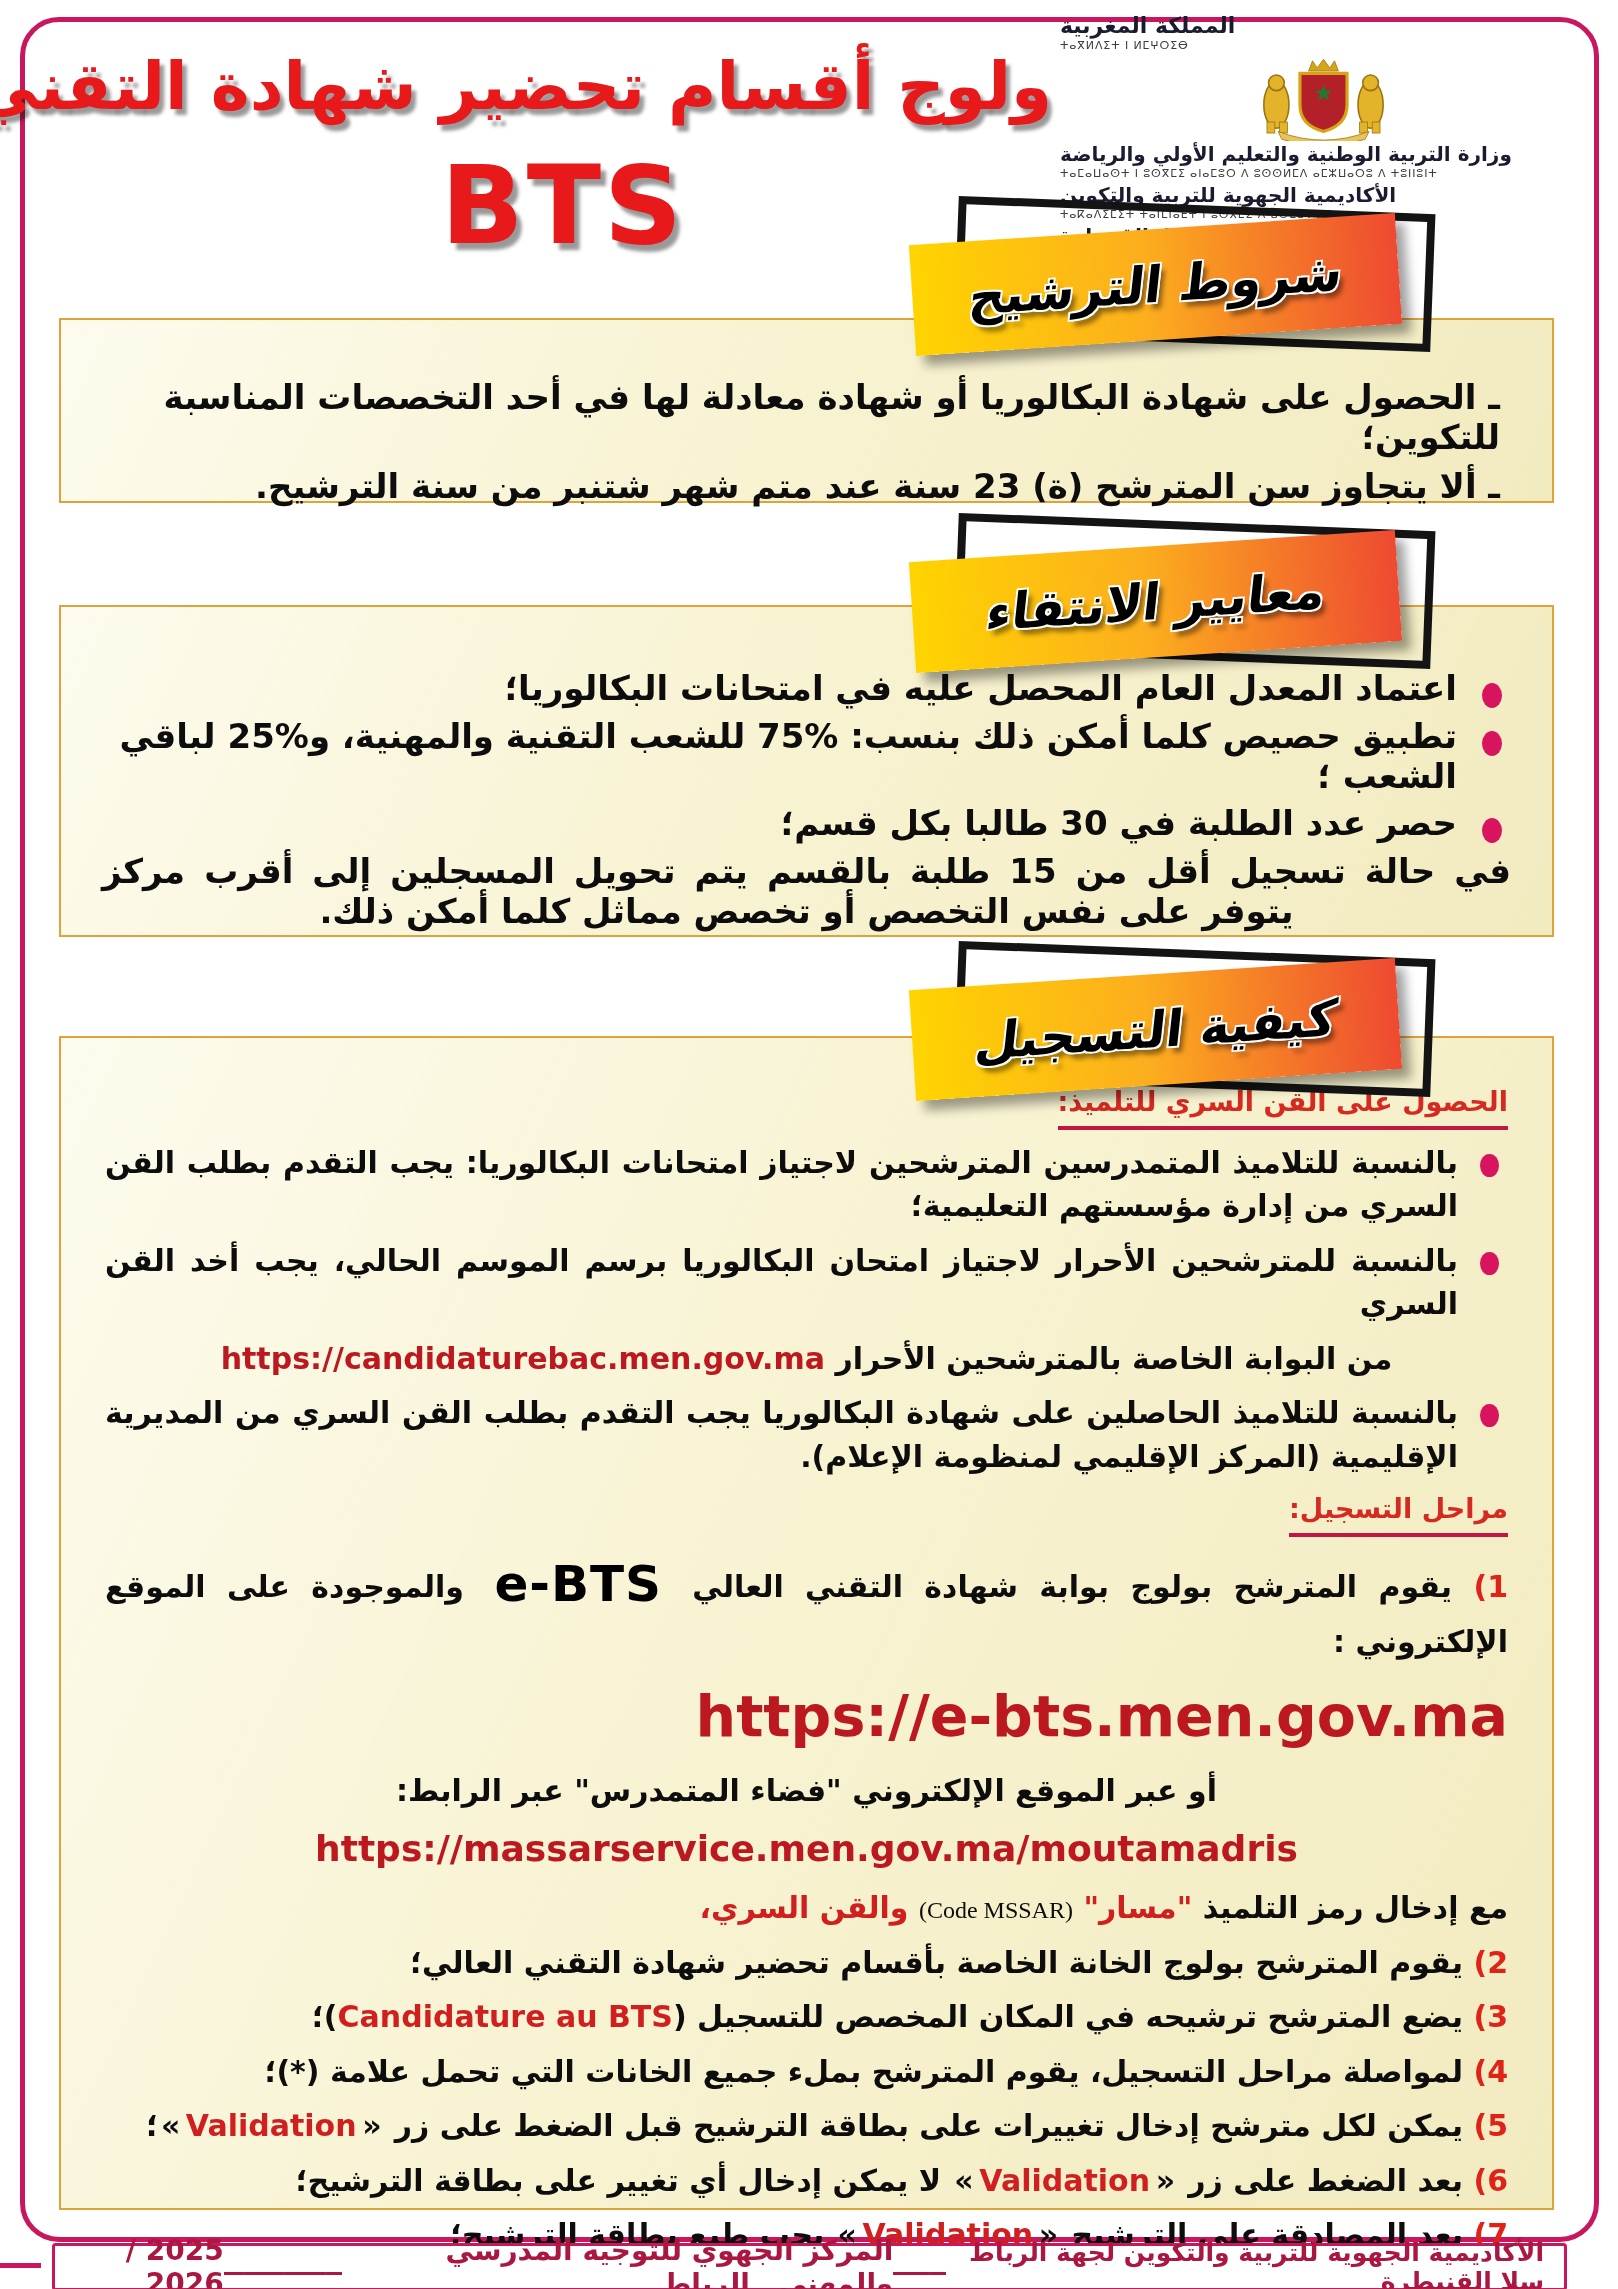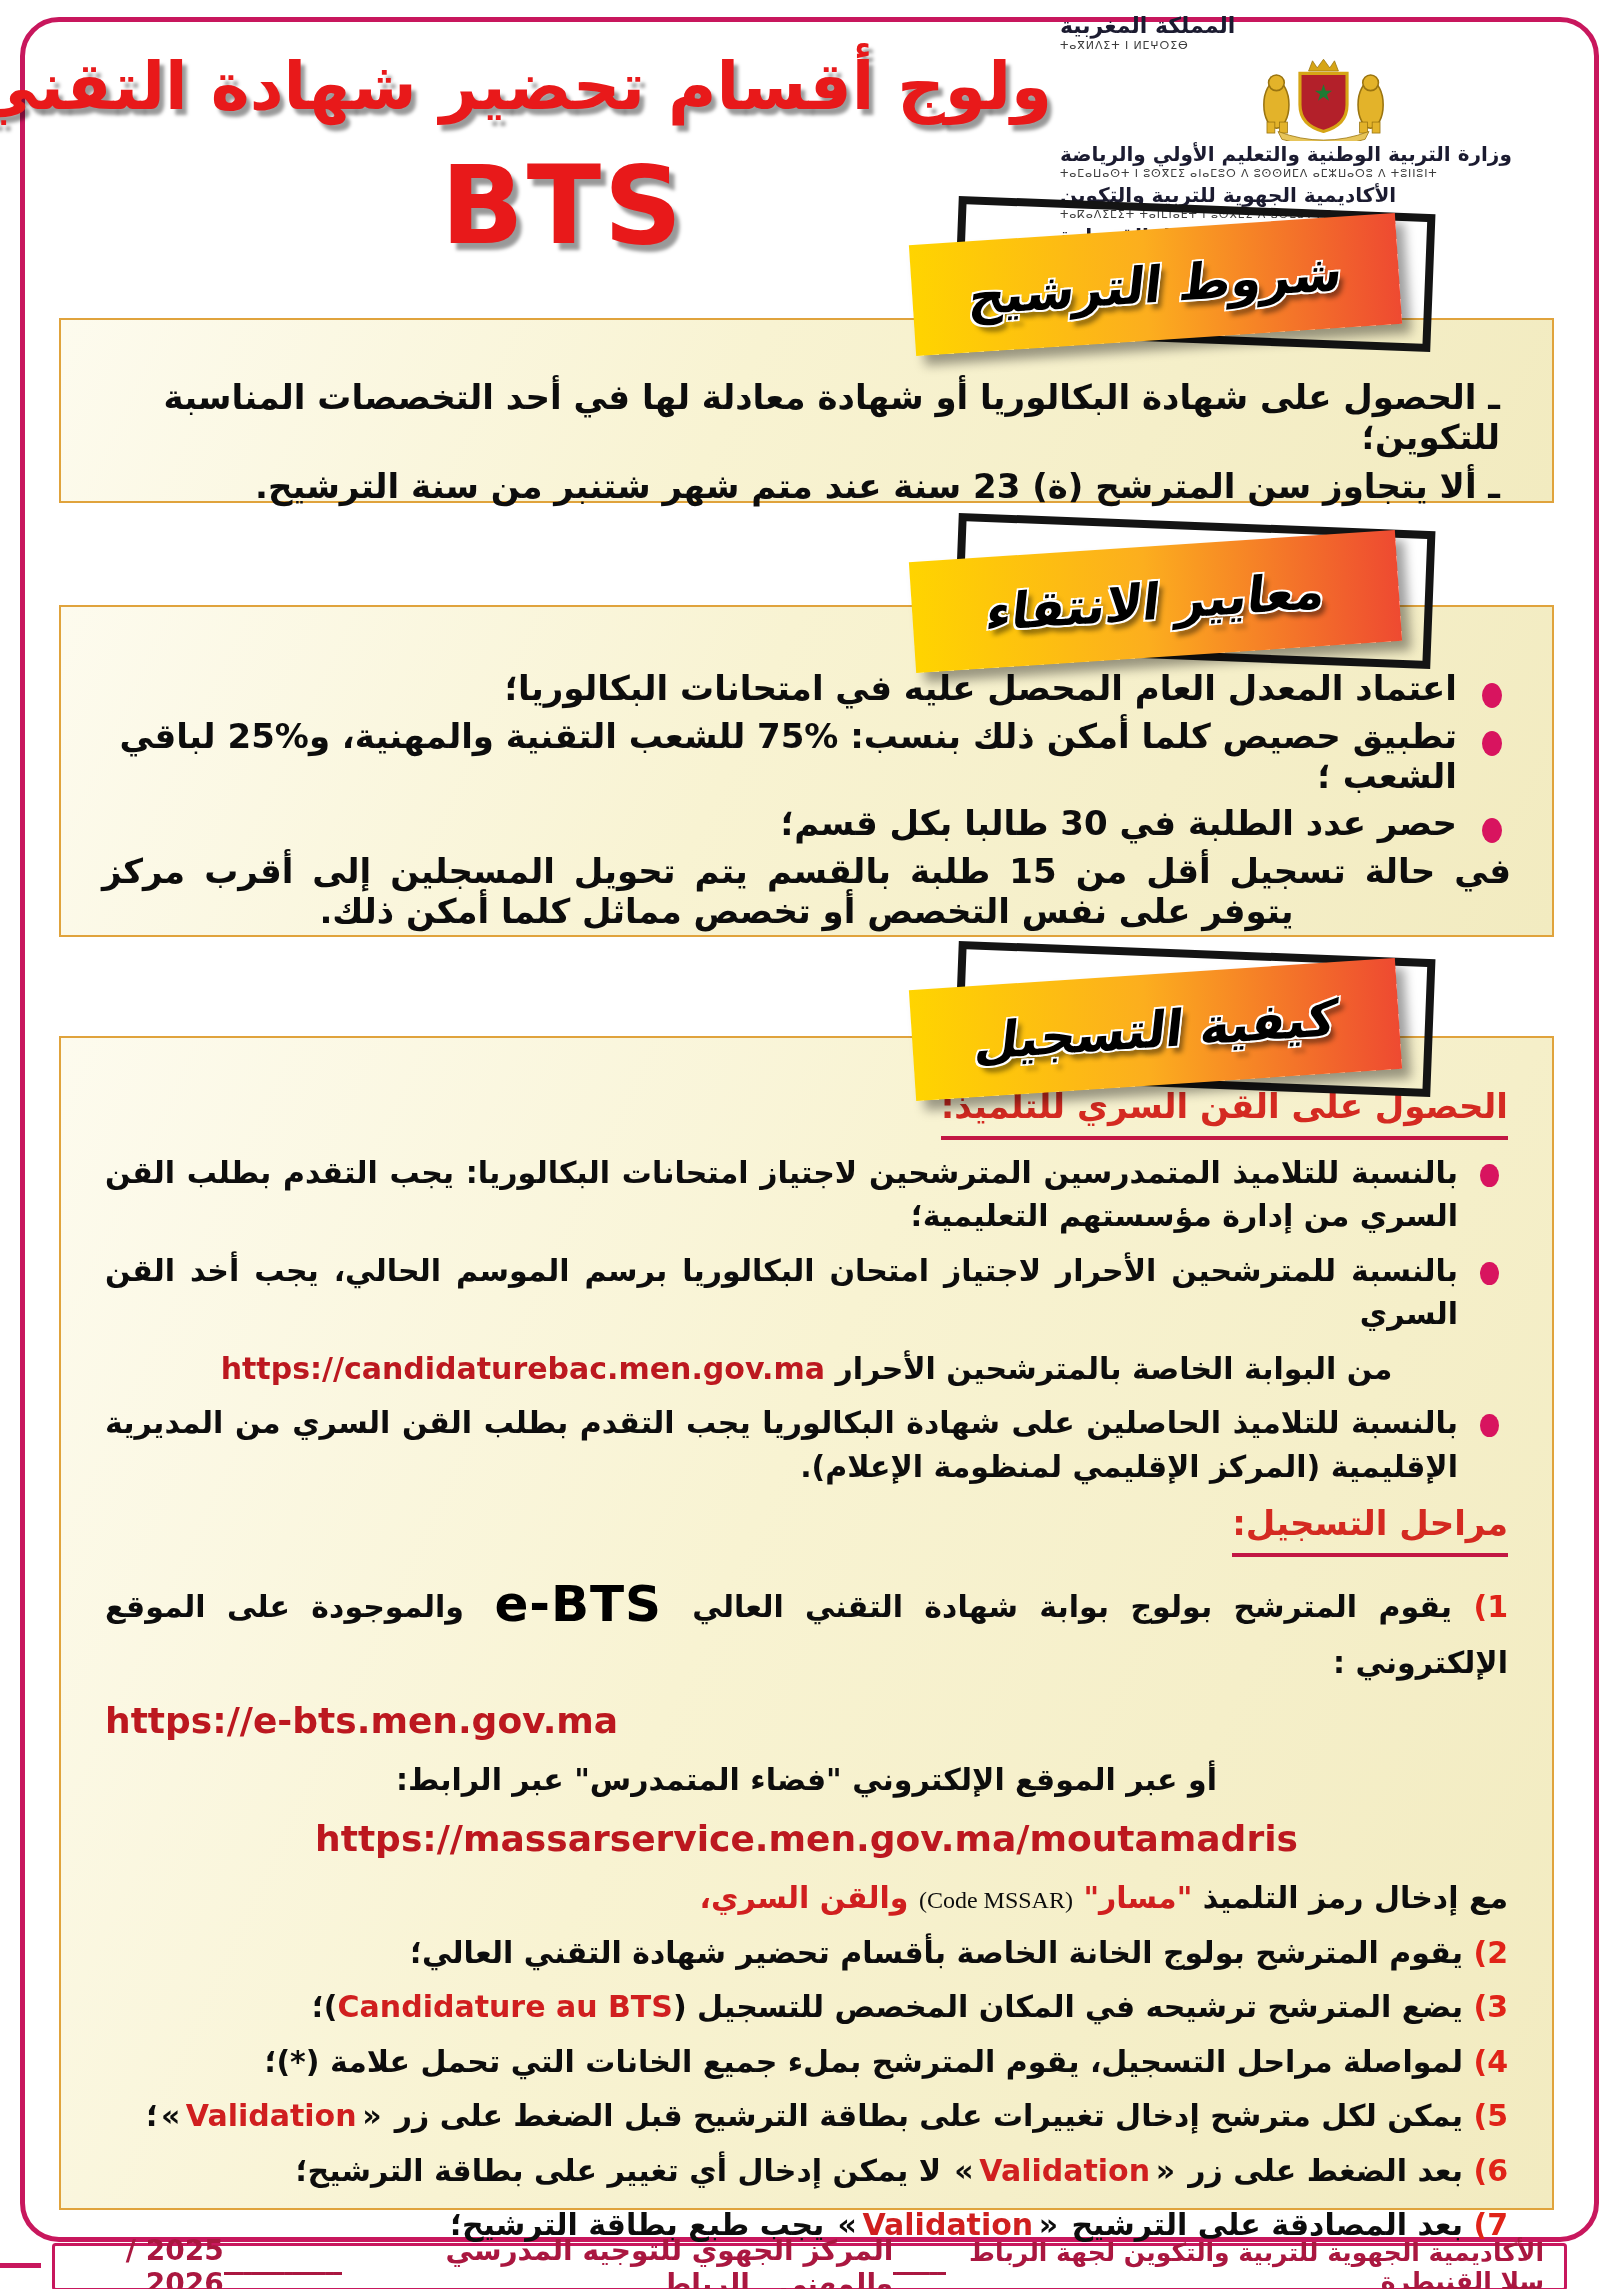--- a/index.html
+++ b/index.html
@@ -43,31 +43,31 @@
   .box1{top:318px;height:185px;padding:48px 52px 0 52px;}
   .box1 p{margin:9.2px 0;font-size:34px;font-weight:bold;}
   .box2{top:605px;height:332px;padding:54px 41px 0 41px;}
   .box2 .bullet{position:relative;margin:7.4px 0;padding-right:54px;font-size:34px;font-weight:bold;}
   .box2 .para{margin:3.7px 0 0;font-size:34px;font-weight:bold;text-align:justify;text-align-last:center;}
   .bullet::before{content:"";position:absolute;right:9.2px;top:14.8px;width:20px;height:25px;
         background:#d8145f;border-radius:50%;}
   .box3{top:1036px;height:1174px;padding:33px 44px 0 44px;font-size:30px;line-height:1.45;}
   .box3 p{margin:11px 0;font-weight:bold;}
 
-  .h-red{color:#d42a21;font-size:34px;font-weight:bold;margin:3.7px 0 13px;}
+  .h-red{color:#d42a21;font-size:27px;font-weight:bold;margin:3.7px 0 13px;}
   .h-red .u{display:inline-block;border-bottom:4.6px solid #c21744;padding-bottom:4.6px;}
   .box3 .bullet{position:relative;padding-right:50px;text-align:justify;text-align-last:right;}
   .box3 .bullet::before{top:13px;width:18.5px;height:23px;}
   .cont-center{text-align:center !important;text-align-last:center !important;}
 
   .step .num{color:#e02318;font-weight:bold;}
   .ebts{display:inline-block;direction:ltr;font-size:50px;font-weight:bold;color:#000;
         letter-spacing:0.9px;vertical-align:-3.7px;padding:0 9.2px;}
   .url{color:#bc181f;font-weight:bold;direction:ltr;unicode-bidi:isolate;}
-  .url-line1{text-align:left;font-size:36px;margin:14.8px 0 9.2px;}
+  .url-line1{text-align:right;font-size:57px;margin:14.8px 0 9.2px;}
   .or-line{text-align:center;margin:20px 0 5.5px;}
   .url-line2{text-align:center;font-size:36px;margin:5.5px 0 13px;}
   .massar-line{text-align:right;margin:16.6px 138px 20px 0;}
   .red{color:#d01f1f;font-weight:bold;}
   .lt{direction:ltr;unicode-bidi:isolate;display:inline-block;}
   .lt .pr{color:#0d0d0d;}
   .vq{direction:ltr;unicode-bidi:isolate;display:inline-block;}
   .vq span{padding:0 2.8px;}
   .code{direction:ltr;unicode-bidi:isolate;display:inline-block;
         font-family:"Liberation Serif",serif;font-weight:normal;font-size:24px;}

